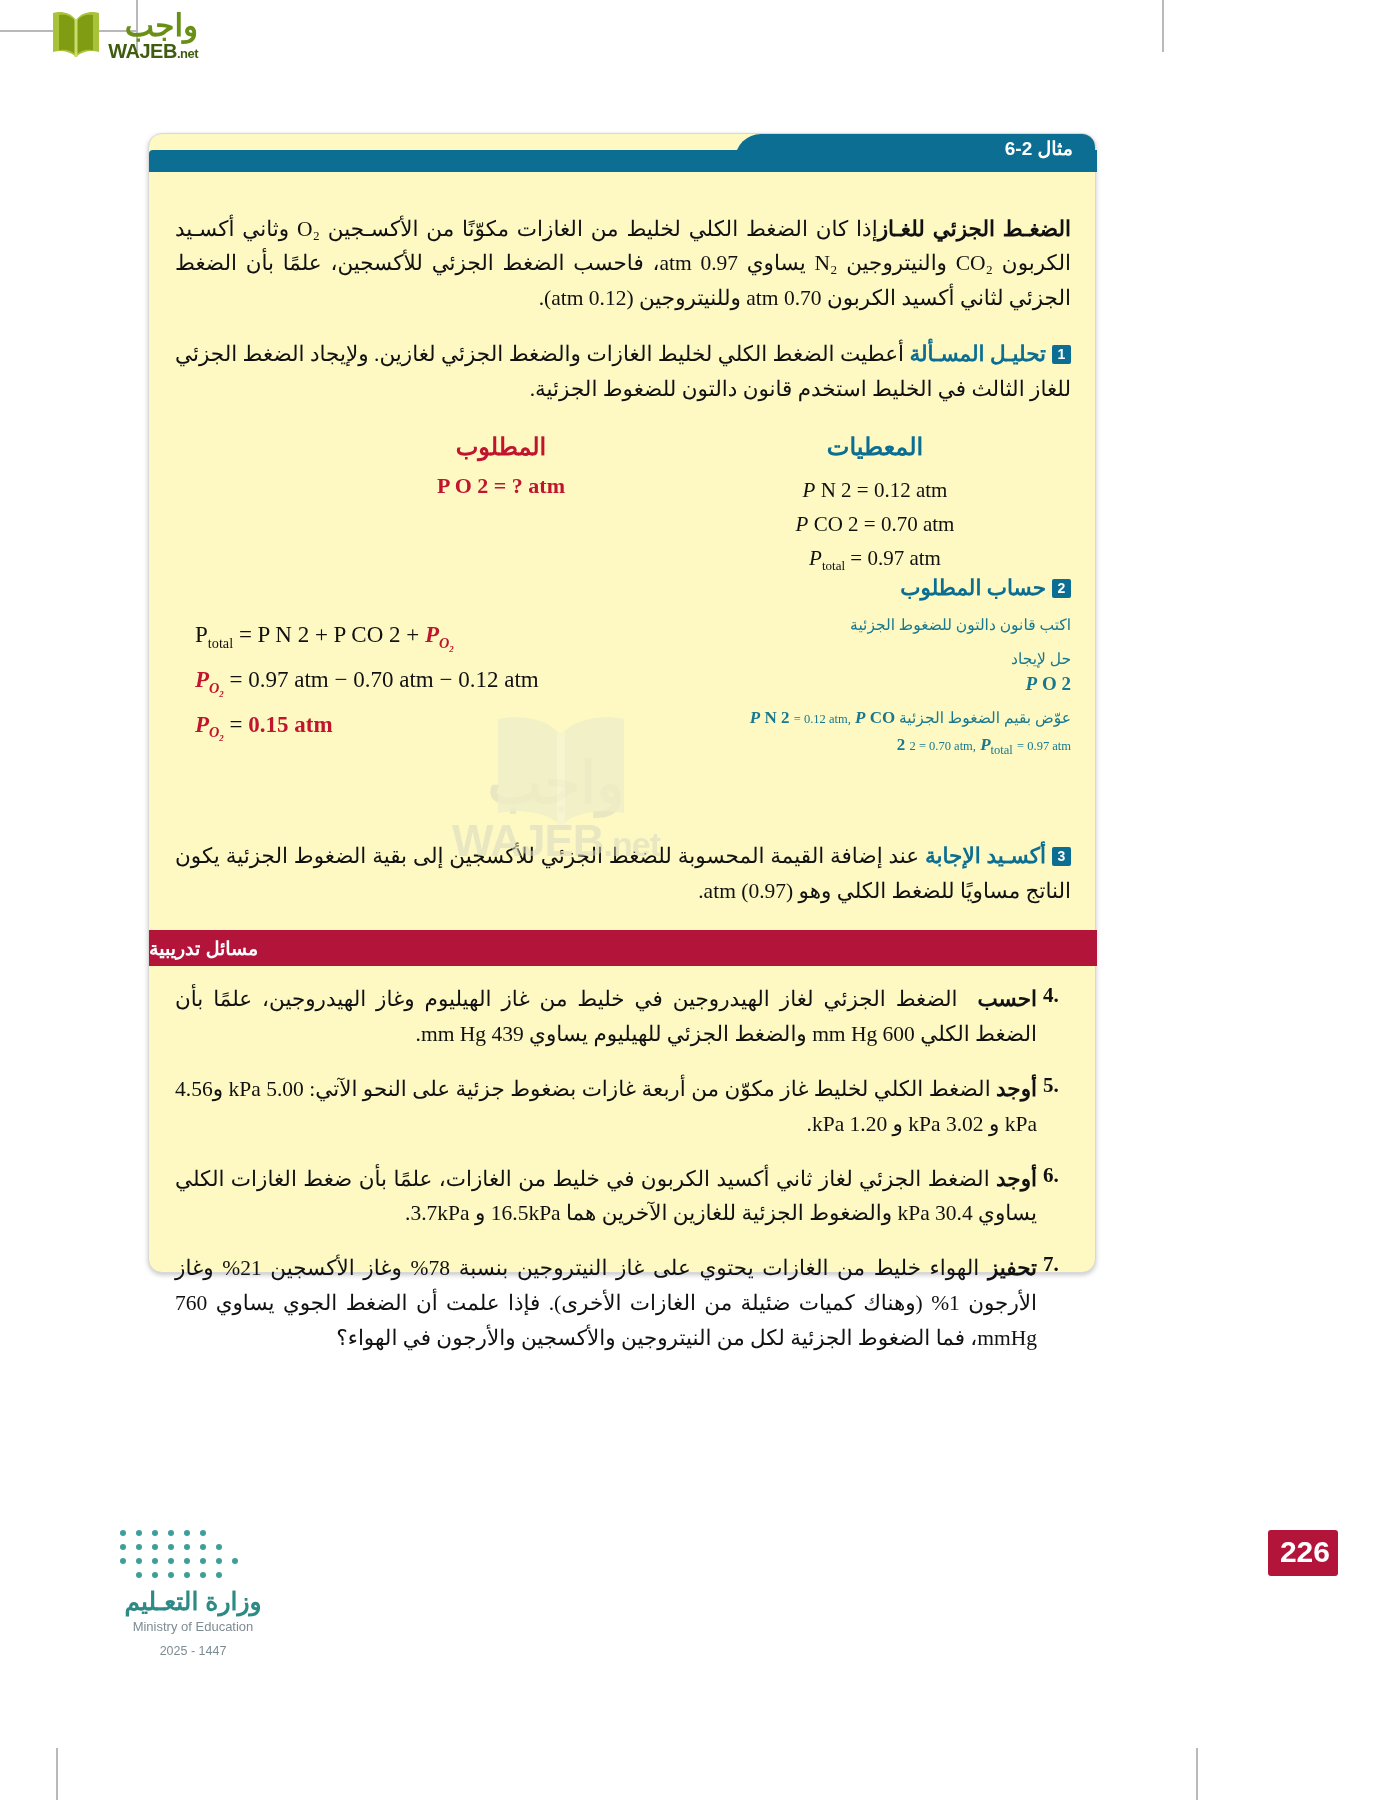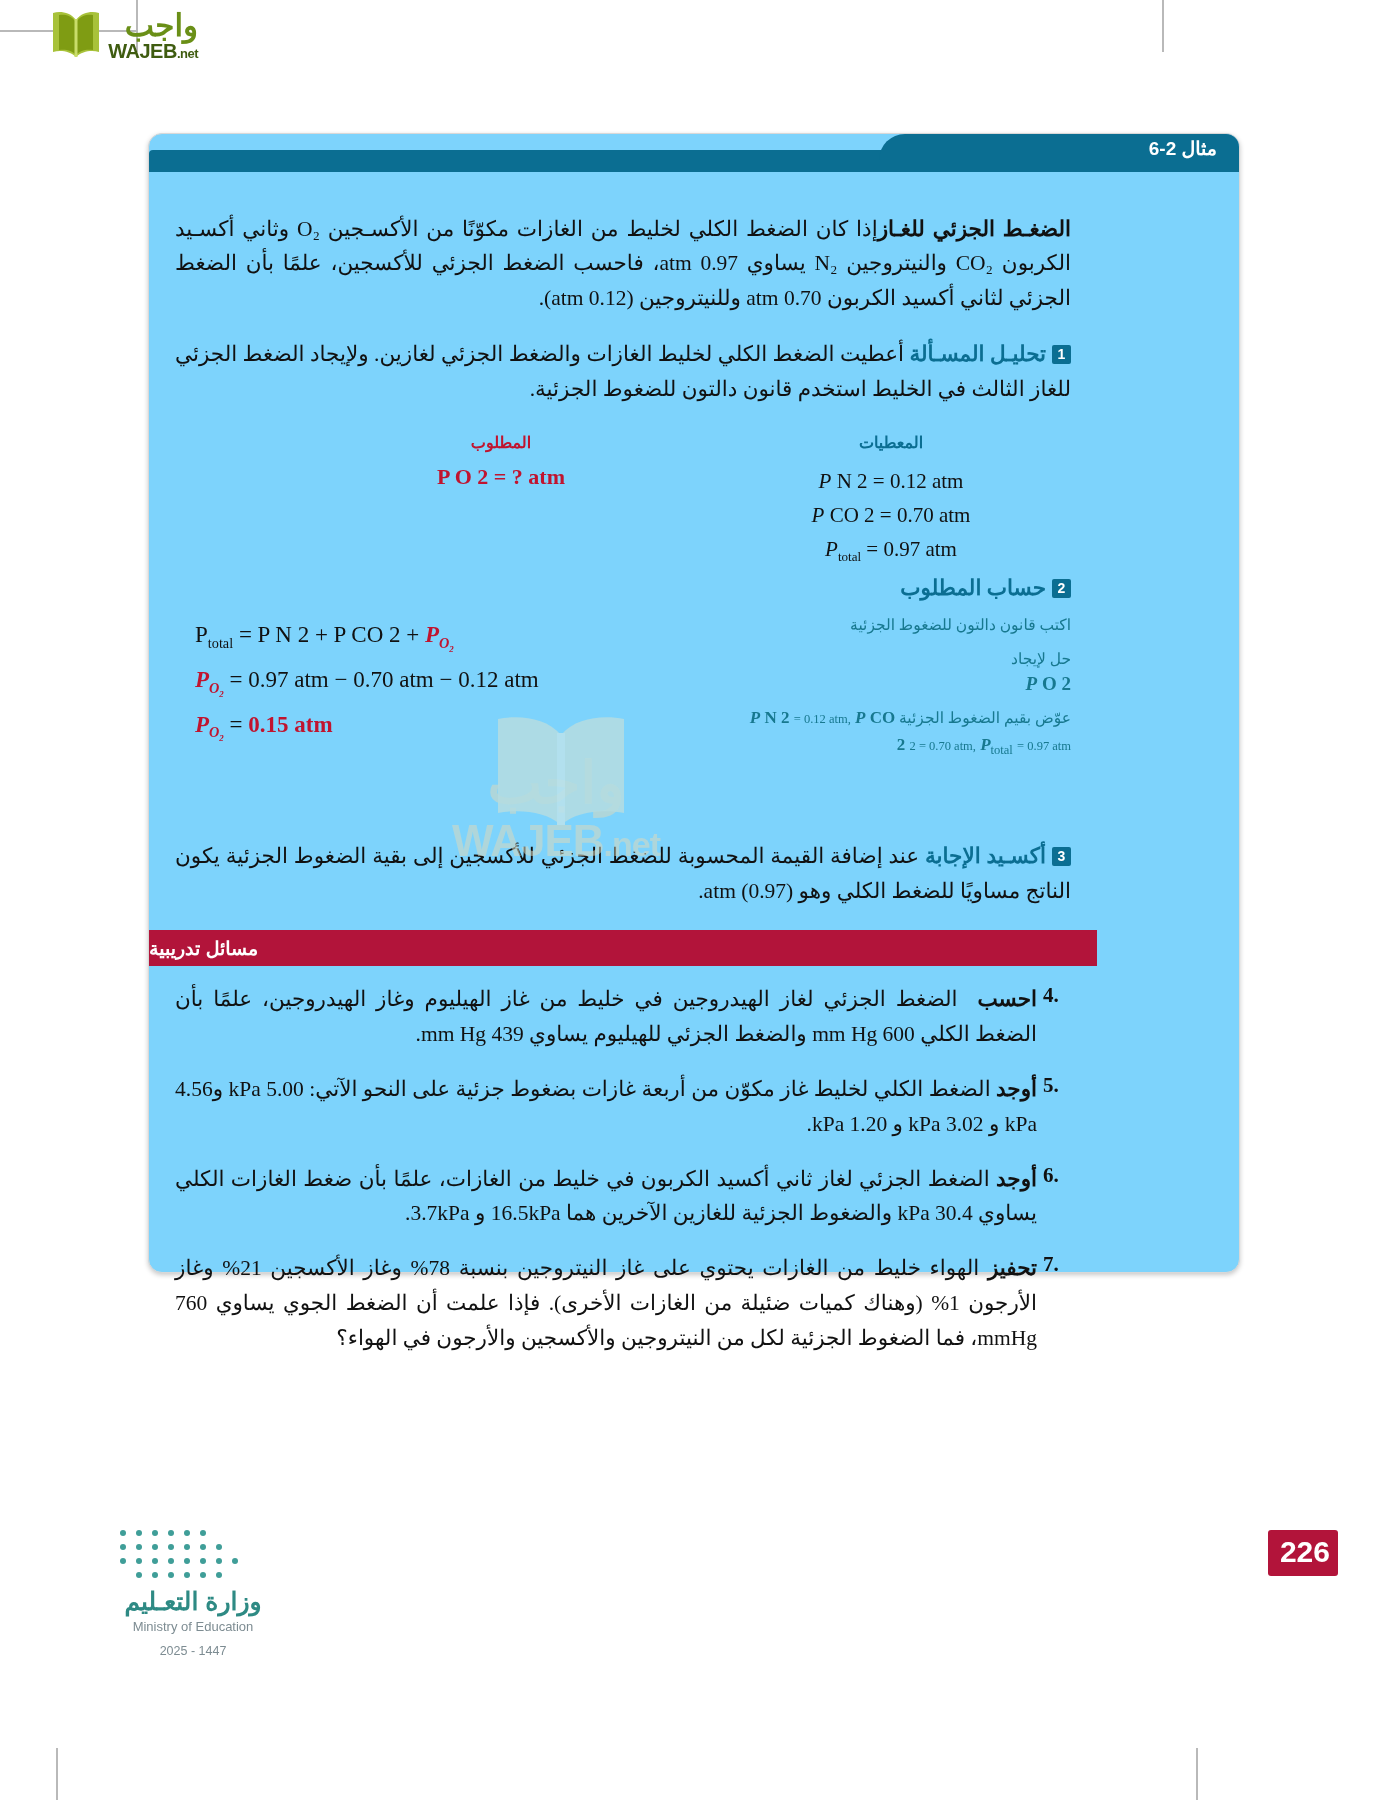--- a/index.html
+++ b/index.html
@@ -39,22 +39,22 @@
 
   
   .scan-rule {
     position: absolute; background: #b9b9b9;
   }
 
   
   #example-card {
     position: absolute;
     left: 148px; top: 133px;
-    width: 1092px; height: 1140px;
-    background: #7dd3fc;
+    width: 948px; height: 1140px;
+    background: #fef9c3;
     border: 1px solid #d8d8d8;
     border-radius: 14px;
     box-shadow: 0 2px 5px rgba(0,0,0,0.22);
     padding-left: 20px;
   }
   
   #tab-band {
     position: absolute; left: 0; top: 16px;
     width: 948px; height: 22px; background: #0b6e92;
     border-top-left-radius: 4px;
@@ -100,27 +100,27 @@
   }
   .step-title {
     color: #0b6e92; font-weight: bold;
   }
 
   
   #gr-block {
     position: relative; margin-top: 26px; height: 120px;
   }
   #given-col {
-    position: absolute; right: 0; top: 0; width: 360px; text-align: center;
+    position: absolute; right: 16px; top: 0; width: 360px; text-align: center;
   }
   #req-col {
     position: absolute; right: 420px; top: 0; width: 300px; text-align: center;
   }
   .col-head {
-    font-size: 16px; font-weight: bold;
+    font-size: 24px; font-weight: bold;
     font-family: "Liberation Sans", sans-serif;
     margin-bottom: 12px;
   }
   .col-head.teal { color: #0b6e92; }
   .col-head.red  { color: #c0142f; }
   .eq-line {
     direction: ltr; font-size: 21px; line-height: 1.62;
     font-family: "Liberation Serif", serif; color: #111;
   }
   .eq-line i { font-style: italic; }

